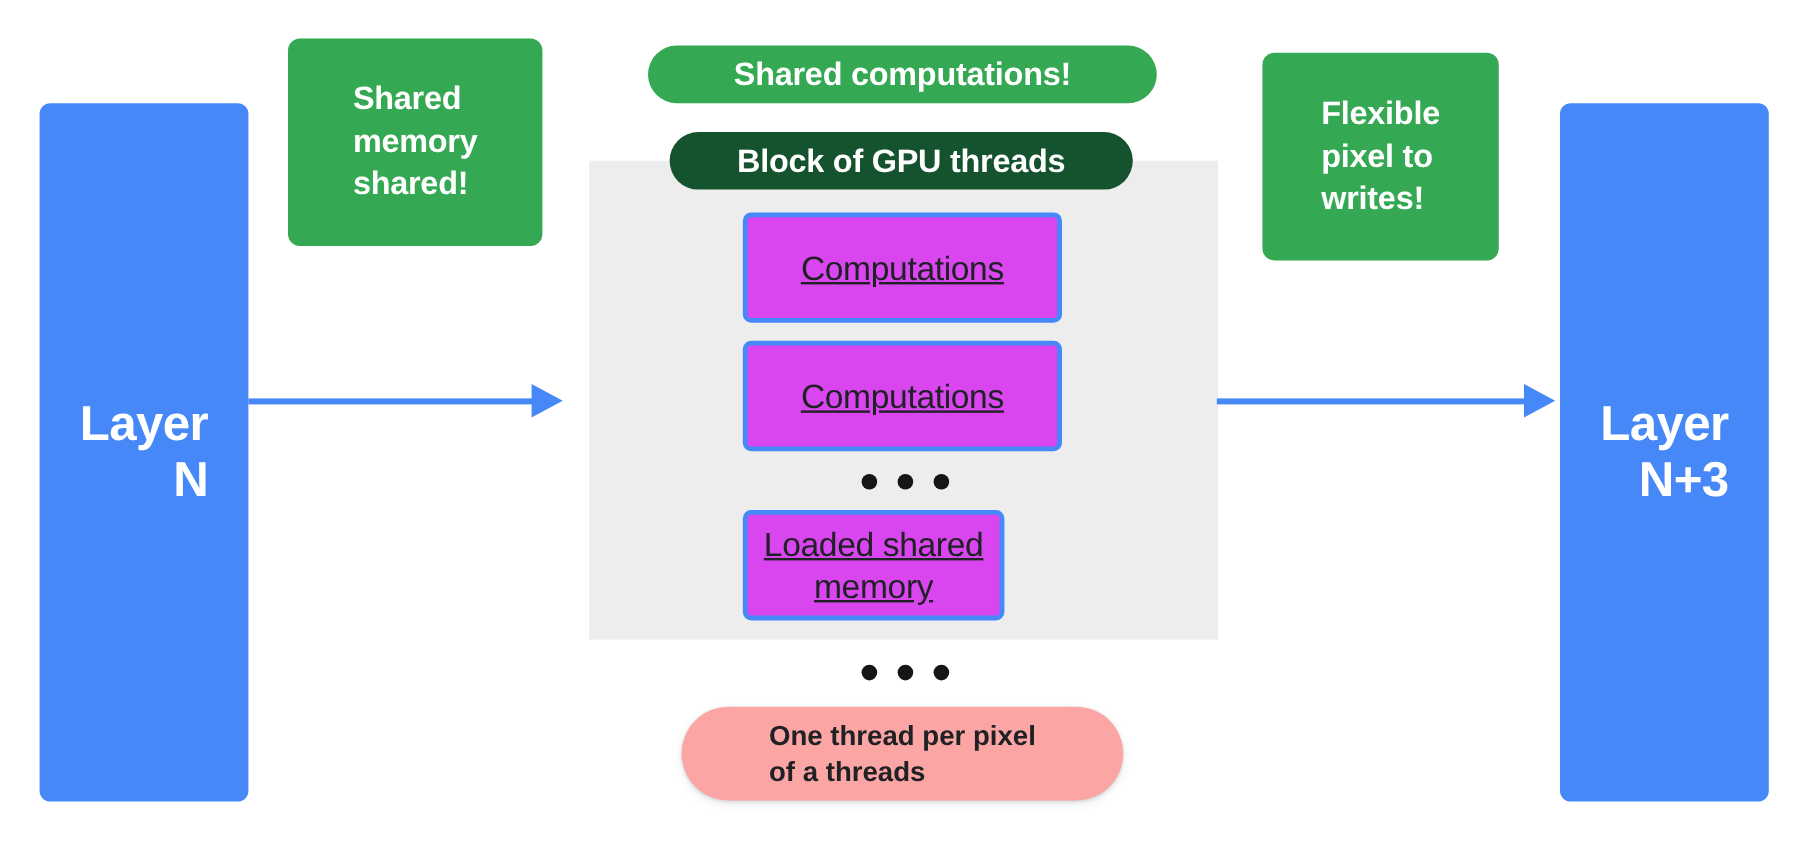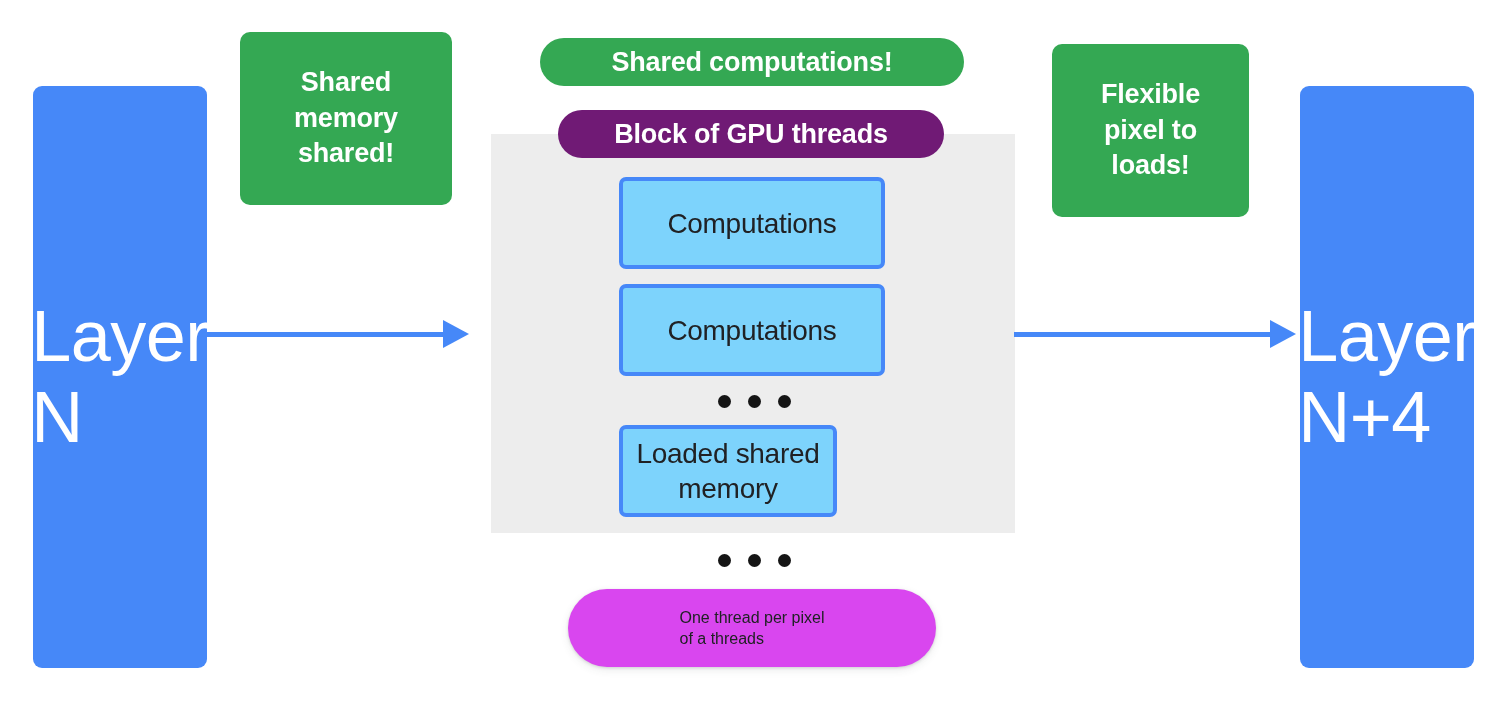--- a/index.html
+++ b/index.html
@@ -21,39 +21,39 @@
 
   
   .layer-block {
     position: absolute;
     background: #4688F8;
     border-radius: 9px;
     color: #ffffff;
     display: flex;
     align-items: center;
     justify-content: center;
-    text-align: left;
-    font-size: 72px;
+    text-align: right;
+    font-size: 41px;
     line-height: 1.12;
-    font-weight: 400;
+    font-weight: 700;
     letter-spacing: -0.5px;
   }
   #layer-n      { left: 33px;   top: 86px; width: 174px; height: 582px; }
   #layer-n1     { left: 1300px; top: 86px; width: 174px; height: 582px; }
 
   
   .green-box {
     position: absolute;
     background: #34A853;
     border-radius: 10px;
     color: #ffffff;
     display: flex;
     align-items: center;
     justify-content: center;
-    text-align: center;
+    text-align: left;
     font-size: 27px;
     line-height: 1.32;
     font-weight: 700;
     letter-spacing: -0.2px;
   }
   #green-left  { left: 240px;  top: 32px; width: 212px; height: 173px; }
   #green-right { left: 1052px; top: 44px; width: 197px; height: 173px; }
 
   
   .pill {
@@ -66,57 +66,58 @@
     font-weight: 700;
   }
   #pill-shared-computations {
     left: 540px; top: 38px; width: 424px; height: 48px;
     background: #34A853;
     font-size: 27px;
     letter-spacing: -0.2px;
   }
   #pill-block-gpu {
     left: 558px; top: 110px; width: 386px; height: 48px;
-    background: #701a75;
+    background: #14532d;
     font-size: 27px;
     letter-spacing: -0.2px;
   }
   #pill-one-thread {
     left: 568px; top: 589px; width: 368px; height: 78px;
-    background: #d946ef;
+    background: #fca5a5;
     color: #202124;
-    font-weight: 400;
-    font-size: 16px;
+    font-weight: 700;
+    font-size: 23px;
     line-height: 1.32;
     box-shadow: 0 1px 3px rgba(60,64,67,0.18), 0 3px 8px rgba(60,64,67,0.10);
   }
 
   
   #gpu-block-region {
     position: absolute;
     left: 491px; top: 134px; width: 524px; height: 399px;
     background: #EDEDED;
   }
 
   
   .thread-box {
     position: absolute;
-    background: #7dd3fc;
+    background: #d946ef;
     border: 4px solid #4688F8;
     border-radius: 7px;
     display: flex;
     align-items: center;
     justify-content: center;
     text-align: center;
     color: #202124;
     font-size: 28px;
     line-height: 1.25;
     font-weight: 400;
     letter-spacing: -0.3px;
     box-sizing: border-box;
+    text-decoration: underline;
   }
   #thread-box-1 { left: 619px; top: 177px; width: 266px; height: 92px; }
   #thread-box-2 { left: 619px; top: 284px; width: 266px; height: 92px; }
   #thread-box-3 { left: 619px; top: 425px; width: 218px; height: 92px; }
 
   
   .dots {
     position: absolute;
     display: flex;
     gap: 17px;
@@ -212,27 +213,27 @@
     <div>
       <span>One thread per pixel</span><br>
       <span>of a threads</span>
     </div>
   </div>
 
   <div class="green-box" id="green-right">
     <div>
       <span>Flexible</span><br>
       <span>pixel to</span><br>
-      <span>loads!</span>
+      <span>writes!</span>
     </div>
   </div>
 
   <div class="arrow-line" id="arrow-right-line"></div>
   <div class="arrow-head" id="arrow-right-head"></div>
 
   <div class="layer-block" id="layer-n1">
     <div>
       <span>Layer</span><br>
-      <span>N+4</span>
+      <span>N+3</span>
     </div>
   </div>
 
 </div>
 
 </body></html>

